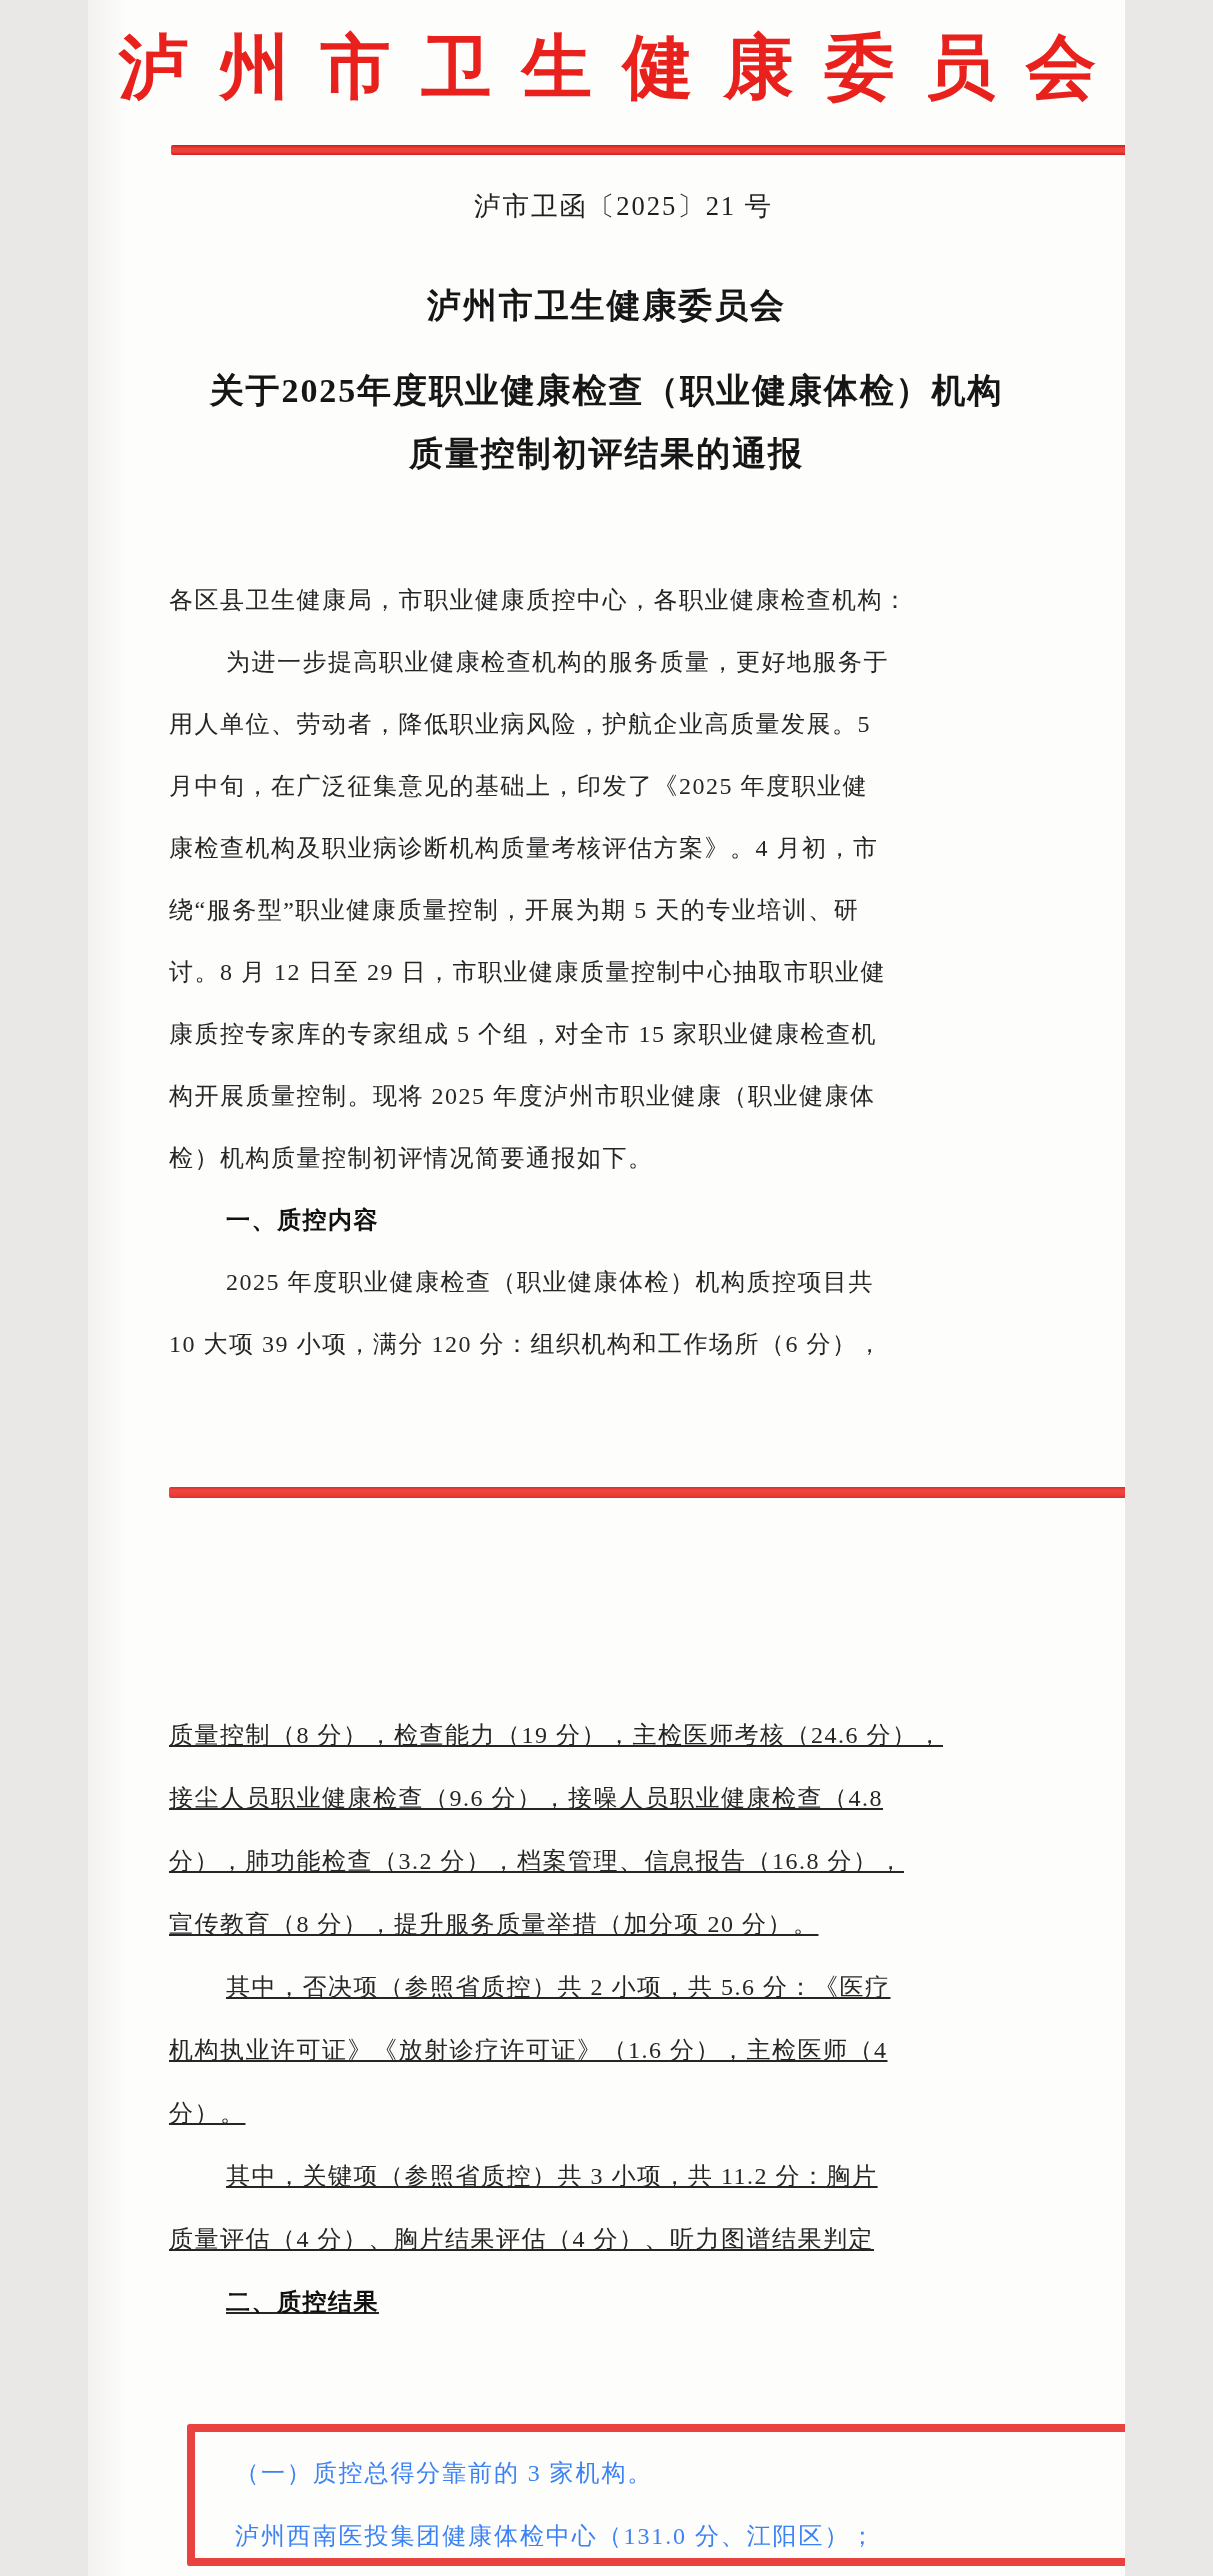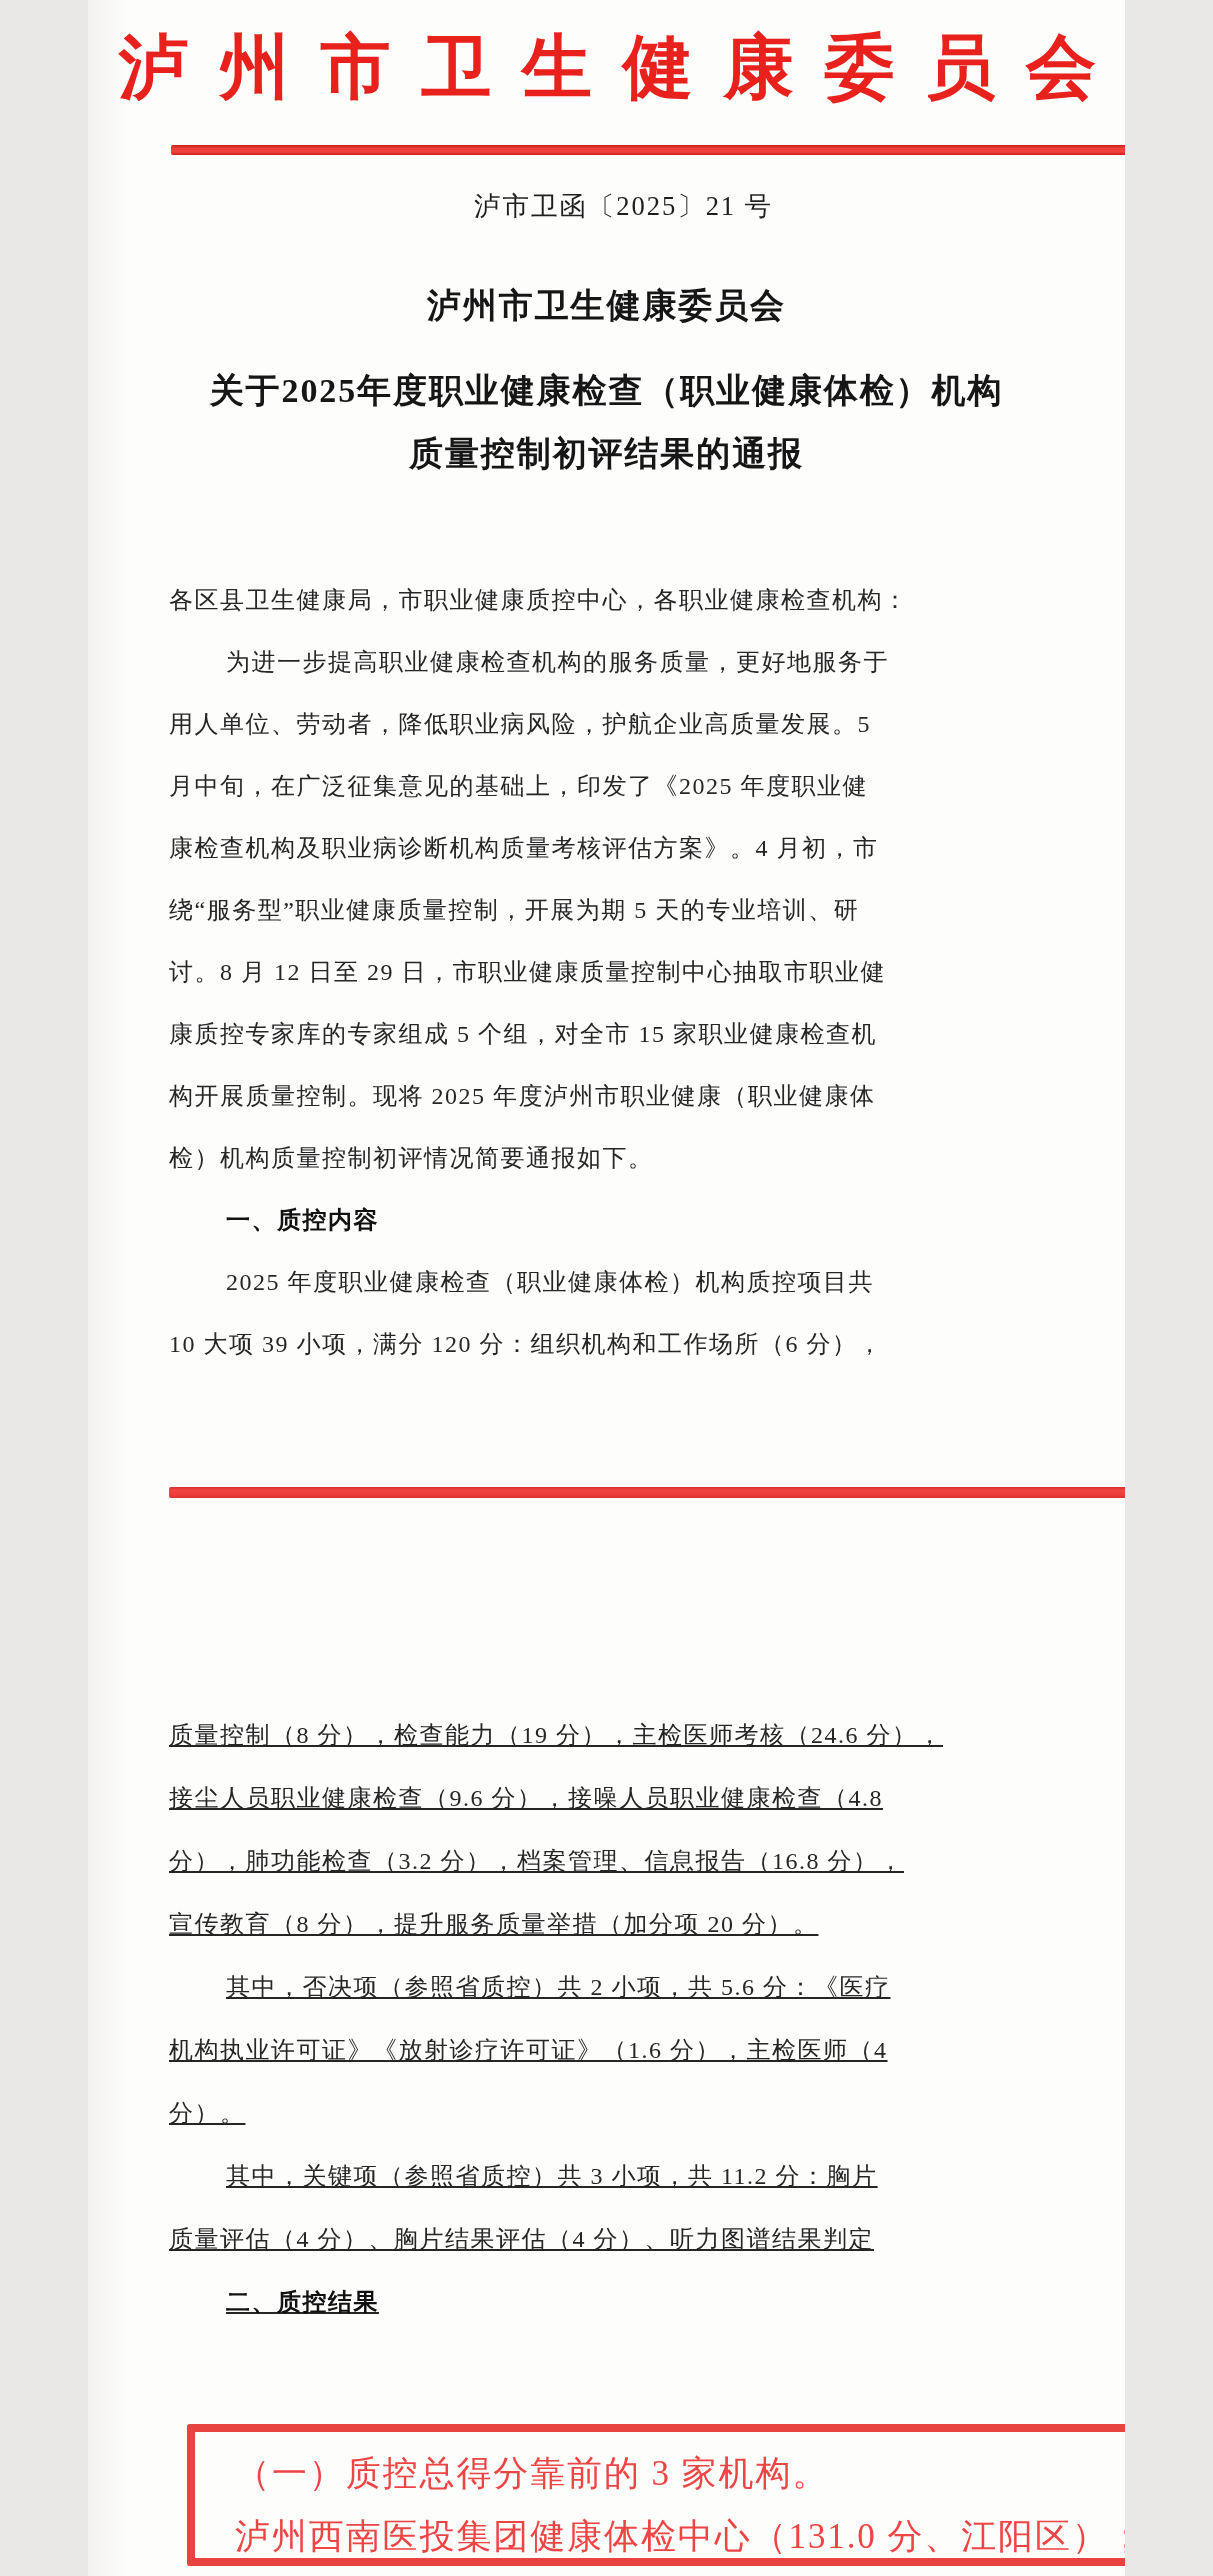--- a/index.html
+++ b/index.html
@@ -83,23 +83,23 @@
   .highlight-box{
     position:absolute;top:2424px;left:99px;width:958px;height:142px;
     box-sizing:border-box;
     border:8.5px solid #e8433e;
     border-radius:2.8px;
     padding:9.5px 0 0 40px;
     background:rgba(255,255,255,.2);
   }
   .highlight-box .line{
     height:63px;
-    font-size:35px;
+    font-size:24px;
     letter-spacing:1.9px;
-    color:#ef4444;
+    color:#3b82f6;
   }
 </style>
 </head>
 <body>
 
 <div class="page">
 
   <div class="org-header">泸州市卫生健康委员会</div>
 
   <div class="rule-header"></div>

